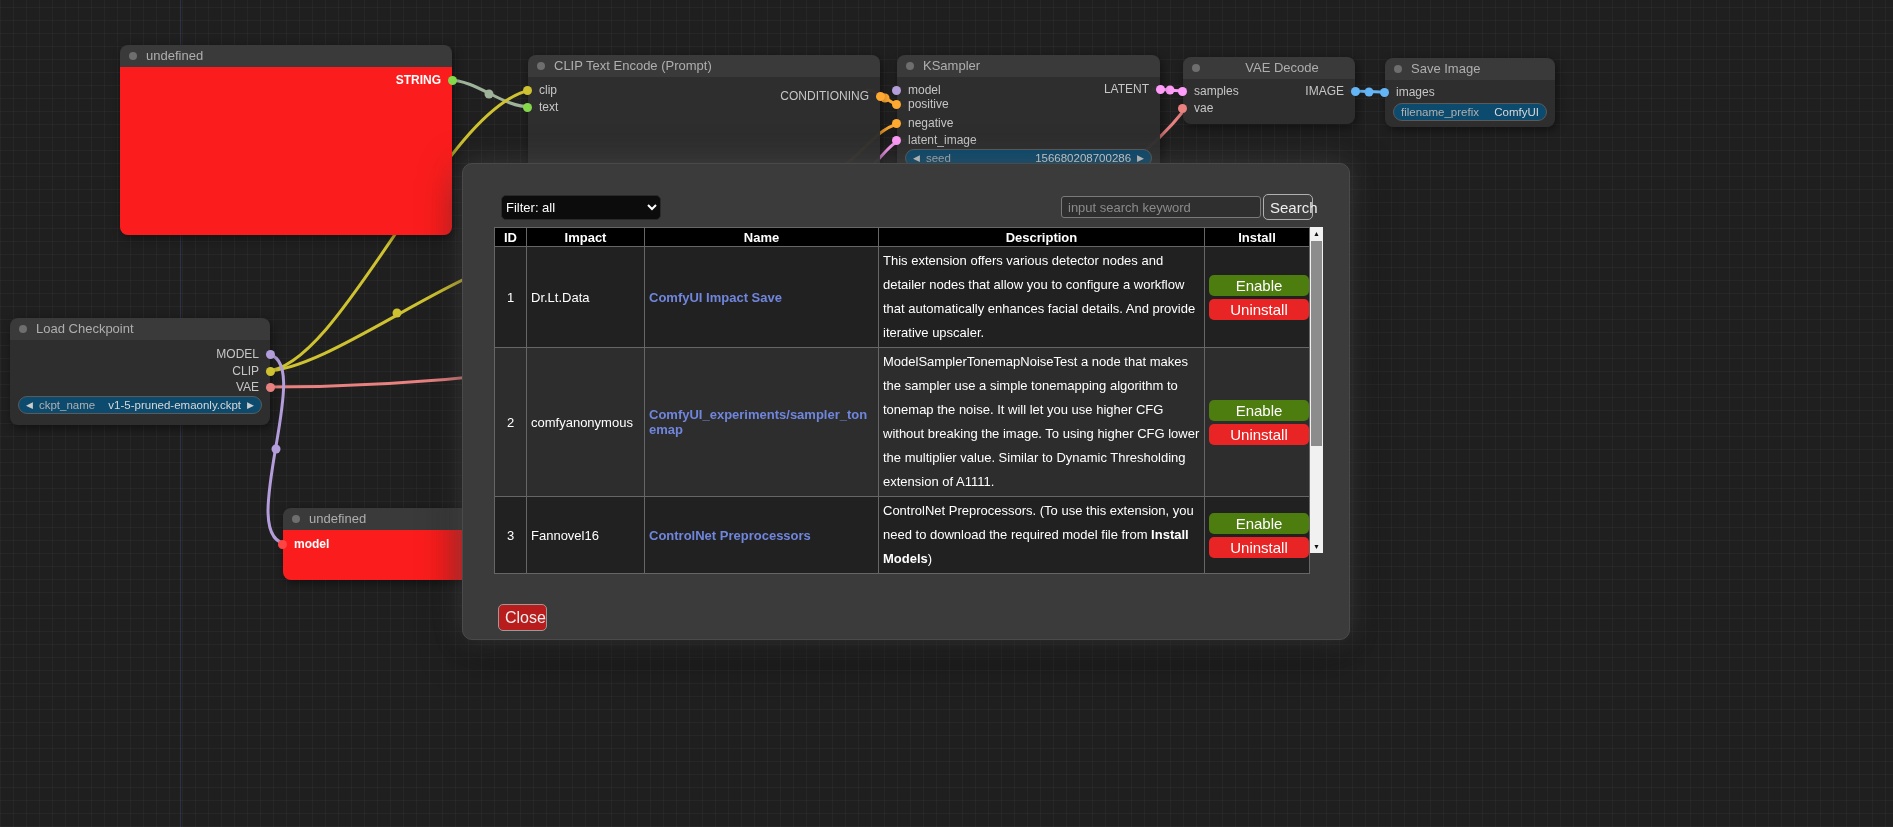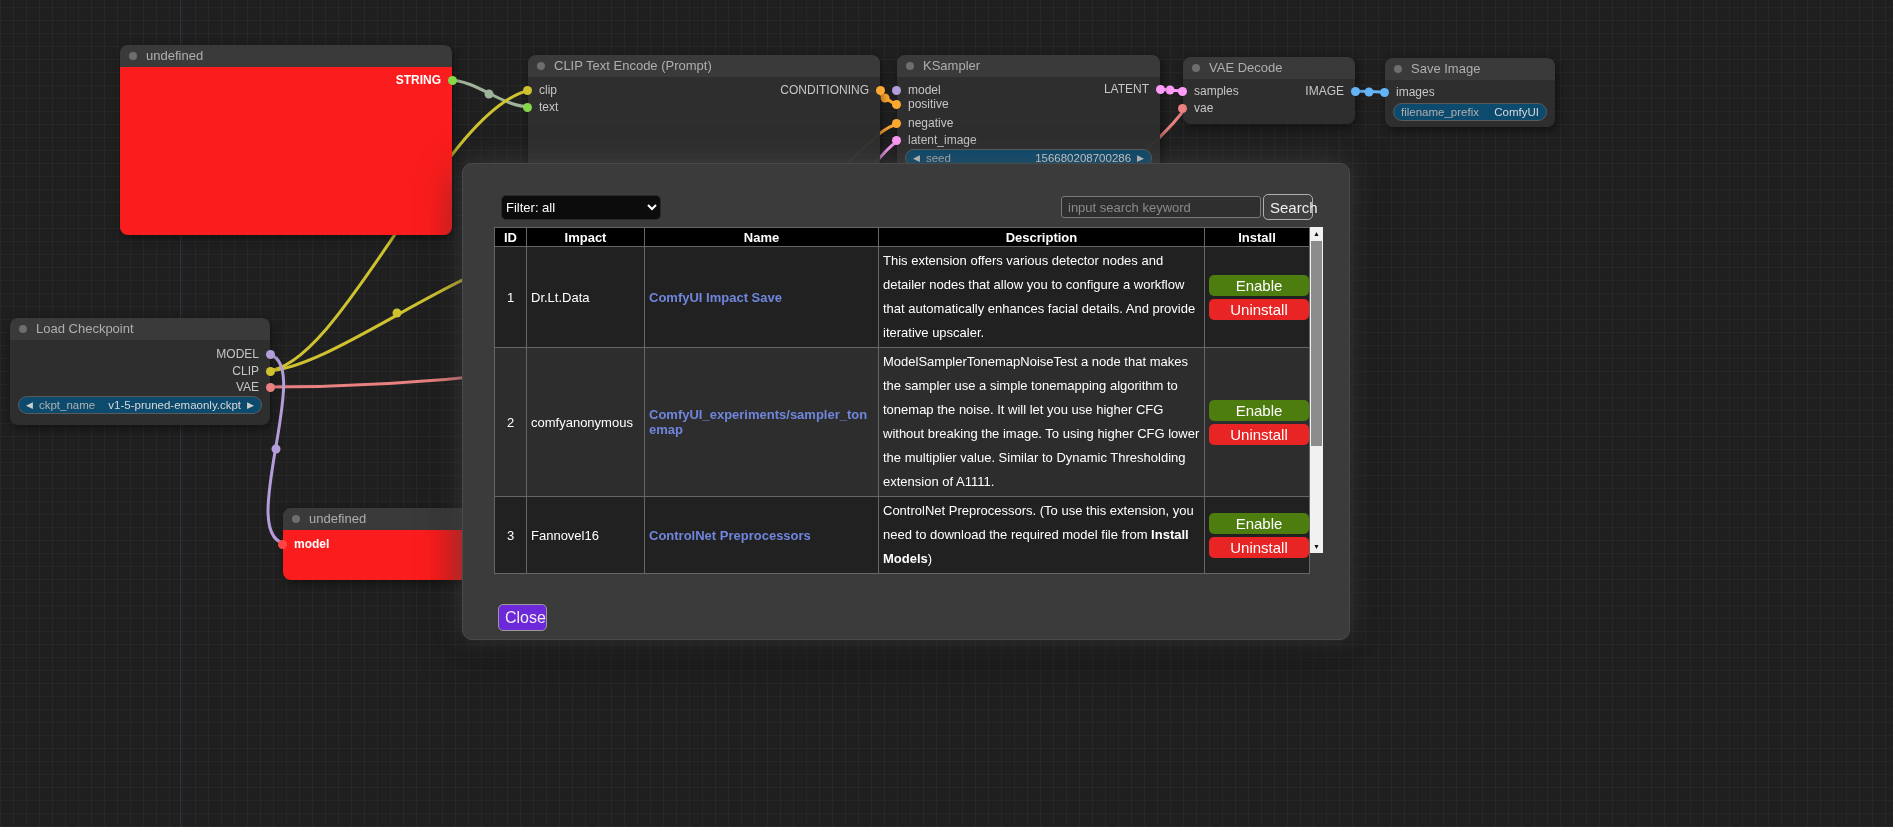--- a/index.html
+++ b/index.html
@@ -51,21 +51,21 @@
   .c-install{text-align:center;}
   .btn-enable,.btn-uninstall{display:block;width:100px;margin:3px auto;padding:2px 0;border:none;border-radius:5px;
     color:#fff;font-size:15px;cursor:pointer;font-family:"Liberation Sans",sans-serif;}
   .btn-enable{background:#4d7c0f;}
   .btn-uninstall{background:#e82424;}
   .scrollbar{position:absolute;right:0;top:0;width:13px;height:326px;background:#f1f1f1;}
   .sb-btn{position:absolute;left:0;width:13px;height:13px;background:#f1f1f1;color:#111;font-size:7px;
     display:flex;align-items:center;justify-content:center;cursor:pointer;}
   .sb-up{top:0;} .sb-down{bottom:0;}
   .sb-thumb{position:absolute;left:1px;top:14px;width:11px;height:205px;background:#8c8c8c;cursor:pointer;}
-  .closebtn{position:absolute;left:35px;top:440px;width:49px;height:27px;background:#6d28d9;color:#eee;
+  .closebtn{position:absolute;left:35px;top:440px;width:49px;height:27px;background:#b91c1c;color:#eee;
     border:1px solid #9a9a9a;border-radius:5px;font-size:16px;cursor:pointer;font-family:"Liberation Sans",sans-serif;}
 </style>
 </head>
 <body>
 
 <div class="stage">
   <div class="vline"></div>
 
   <svg class="wires" width="1893" height="827">
 
@@ -116,21 +116,21 @@
     </div>
     <div class="nbody" style="height:180px;">
       <div class="slot in" style="top:5px;">
         <span class="pin" style="background:#cfc231;"></span>
         <span>clip</span>
       </div>
       <div class="slot in" style="top:22px;">
         <span class="pin" style="background:#84d84a;"></span>
         <span>text</span>
       </div>
-      <div class="slot out" style="top:5px;text-align:center;">
+      <div class="slot out" style="top:11px;text-align:center;">
         <span class="pin" style="background:#ffa931;"></span>
         <span>CONDITIONING</span>
       </div>
     </div>
   </div>
 
   <div class="node" style="left:897px;top:55px;width:263px;">
     <div class="titlebar">
       <span class="titledot"></span>
       <span>KSampler</span>
@@ -158,21 +158,21 @@
       </div>
       <div class="widget" style="top:72px;">
         <span class="warr">◀</span>
         <span>seed</span>
         <span class="wvalue">156680208700286</span>
         <span class="warr">▶</span>
       </div>
     </div>
   </div>
 
-  <div class="node" style="left:1183px;top:57px;width:172px;">
+  <div class="node" style="left:1183px;top:57px;width:172px;text-align:center;">
     <div class="titlebar">
       <span class="titledot"></span>
       <span>VAE Decode</span>
     </div>
     <div class="nbody" style="height:45px;">
       <div class="slot in" style="top:4px;">
         <span class="pin" style="background:#ff9cf9;"></span>
         <span>samples</span>
       </div>
       <div class="slot in" style="top:21px;">

